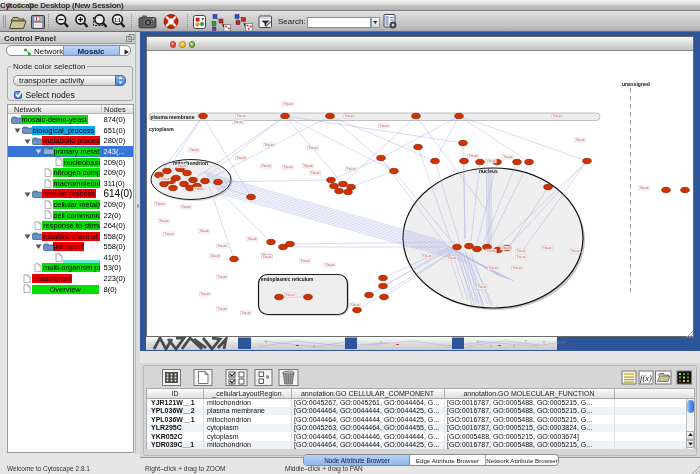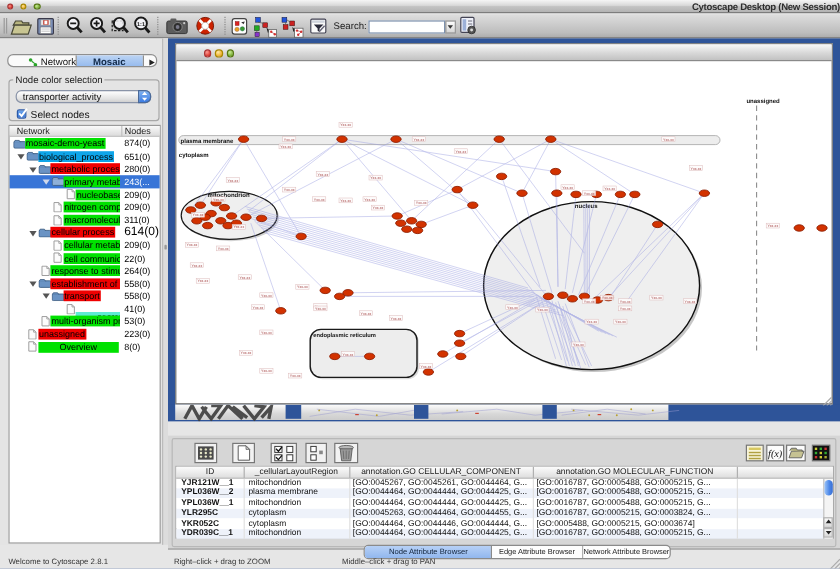--- a/index.html
+++ b/index.html
@@ -5,21 +5,21 @@
 #app{position:relative;width:700px;height:474px}
 .abs{position:absolute}
 svg{display:block}
 </style></head><body>
 <div id="app">
 
 <div class="abs" style="left:0;top:0;width:700px;height:11px;background:linear-gradient(#f5f5f5,#d9d9d9 45%,#c3c3c3 55%,#b3b3b3);border-bottom:1px solid #7d7d7d">
   <div class="abs" style="left:5.5px;top:2.5px;width:5.6px;height:5.6px;border-radius:50%;background:radial-gradient(circle at 35% 30%,#ff9d96,#e2463c 60%,#b03024);border:.5px solid #a33"></div>
   <div class="abs" style="left:16.8px;top:2.5px;width:5.6px;height:5.6px;border-radius:50%;background:radial-gradient(circle at 35% 30%,#ffe9a8,#f0b73a 60%,#c08a1e);border:.5px solid #a80"></div>
   <div class="abs" style="left:28.2px;top:2.5px;width:5.6px;height:5.6px;border-radius:50%;background:radial-gradient(circle at 35% 30%,#d2f0a0,#83b83e 60%,#5c9025);border:.5px solid #571"></div>
-  <div class="abs" style="left:0;top:1px;width:700px;text-align:right;font-size:8px;letter-spacing:-0.25px;font-weight:bold;color:#2e2e2e">Cytoscape Desktop (New Session)</div>
+  <div class="abs" style="left:0;top:1px;width:700px;text-align:left;font-size:8px;letter-spacing:-0.25px;font-weight:bold;color:#2e2e2e">Cytoscape Desktop (New Session)</div>
 </div>
 
 <div class="abs" style="left:0;top:12px;width:700px;height:20px;background:linear-gradient(#dedede,#bdbdbd 80%,#adadad);border-bottom:1px solid #6f6f6f">
   <div class="abs" style="left:3px;top:3px;width:1px;height:13px;background:#9a9a9a"></div>
   <div class="abs" style="left:5px;top:3px;width:1px;height:13px;background:#9a9a9a"></div>
   <div class="abs" style="left:48px;top:2px;width:1px;height:15px;border-left:1px dotted #8a8a8a"></div>
   <div class="abs" style="left:131px;top:2px;width:1px;height:15px;border-left:1px dotted #8a8a8a"></div>
   <div class="abs" style="left:187px;top:2px;width:1px;height:15px;border-left:1px dotted #8a8a8a"></div>
 </div>
 <svg class="abs" style="left:0;top:11px" width="700" height="21" viewBox="0 0 700 21">
@@ -137,20 +137,27 @@
 <svg class="abs" style="left:383px;top:13px" width="15" height="16">
   <rect x="1" y="1.5" width="11" height="12.5" rx="1" fill="#eef0f8" stroke="#445" stroke-width="1"></rect>
   <rect x="2.5" y="3" width="3" height="9.5" fill="#9cb0d8"></rect>
   <line x1="7" y1="4.5" x2="10.5" y2="4.5" stroke="#667" stroke-width=".8"></line>
   <line x1="7" y1="7" x2="10.5" y2="7" stroke="#667" stroke-width=".8"></line>
   <circle cx="10" cy="12" r="3.2" fill="#555" stroke="#222" stroke-width=".6"></circle>
   <circle cx="10" cy="12" r="1.2" fill="#ddd"></circle>
 </svg>
 
 <div class="abs" style="left:0;top:32px;width:140px;height:422px;background:#e4e4e4">
+  <div class="abs" style="left:0;top:0;width:140px;height:11.5px;background:linear-gradient(#e2e2e2,#c6c6c6);border-bottom:1px solid #9a9a9a">
+    <div class="abs" style="left:4px;top:1.5px;font-size:8px;font-weight:bold;color:#2a2a2a">Control Panel</div>
+    <svg class="abs" style="left:126px;top:2px" width="9" height="8">
+          <rect x="0.5" y="2.5" width="5" height="5" fill="none" stroke="#888" stroke-width="1"></rect>
+          <rect x="3" y="0.5" width="5" height="5" fill="none" stroke="#888" stroke-width="1"></rect>
+        </svg>
+  </div>
 
   <div class="abs" style="left:6px;top:13px;width:125px;height:10.5px;background:#fbfbfb;border:1px solid #8f8f8f;border-radius:5px;overflow:hidden">
     <div class="abs" style="left:56px;top:0;width:56.5px;height:10.5px;background:linear-gradient(#bcd4f4,#8fb6ec);border-left:1px solid #8f8f8f;border-right:1px solid #8f8f8f"></div>
     <div class="abs" style="left:112.5px;top:0;width:12.5px;height:10.5px"></div>
     <div class="abs" style="left:27px;top:1px;font-size:8px;color:#111">Network</div>
     <div class="abs" style="left:56px;top:1px;width:56px;text-align:center;font-size:8px;font-weight:bold;color:#102848">Mosaic</div>
     <svg class="abs" style="left:116px;top:2.5px" width="8" height="7">
           <path d="M1.5 0.5 L6 3 L1.5 5.5 Z" fill="#222"></path>
         </svg>
     <svg class="abs" style="left:16px;top:1.5px" width="9" height="8">

